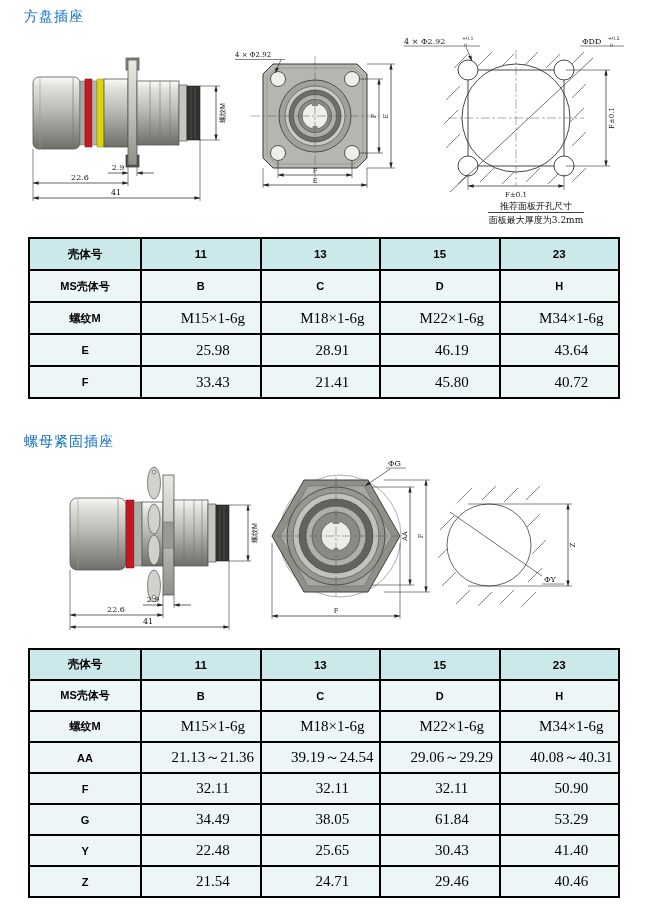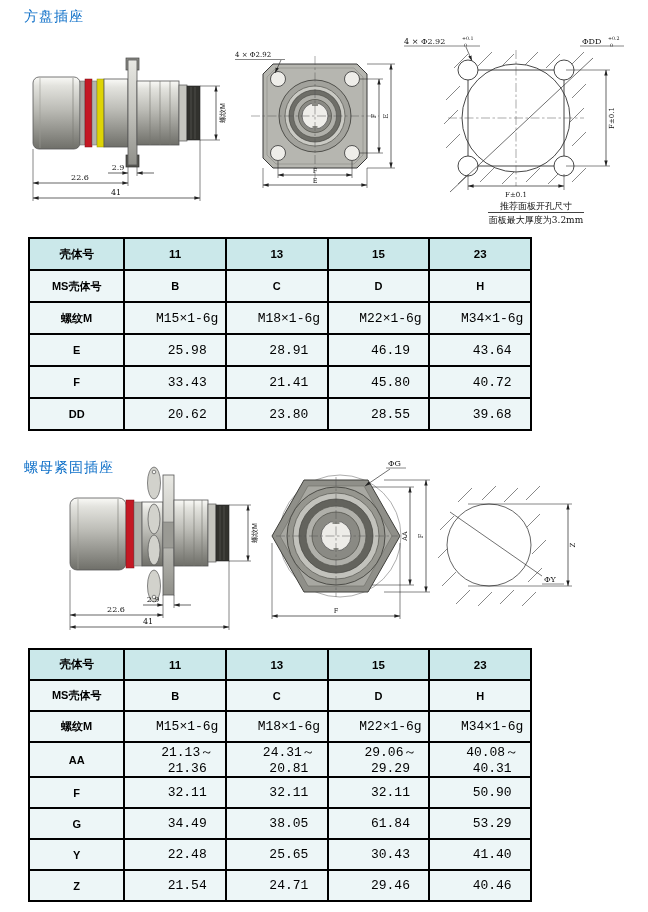--- a/index.html
+++ b/index.html
@@ -1,31 +1,31 @@
 <!DOCTYPE html>
 <html><head>
 <meta charset="utf-8">
 <style>
   html,body{margin:0;padding:0;}
   body{width:648px;height:912px;position:relative;background:#fff;overflow:hidden;
        font-family:"Liberation Sans",sans-serif;}
   .title{position:absolute;left:24px;font-size:14px;font-weight:normal;color:#0d6fc8;letter-spacing:1px;}
   #title1{top:8px}
-  #title2{top:459px}
+  #title2{top:433px}
   .fig{position:absolute;}
-  table.dimtable{position:absolute;left:28px;width:504px;border-collapse:collapse;table-layout:fixed;
+  table.dimtable{position:absolute;left:28px;width:592px;border-collapse:collapse;table-layout:fixed;
        background:#edf6f7;border:2px solid #000;}
   #table1{top:237px}
   #table2{top:648px}
   #table1 tr{height:32px}
   #table2 tr{height:31px}
   .dimtable td{border:2px solid #000;text-align:center;vertical-align:middle;padding:0;color:#000;}
   .dimtable tr.hd td{background:#cbe8ea;font-weight:bold;font-size:11.5px;font-family:"Liberation Sans",sans-serif;}
   td.lbl{font-weight:bold;font-size:11px;font-family:Liberation Sans, sans-serif;}
-  td.val{font-size:13px;font-family:Liberation Mono, monospace;padding-left:24px;}
+  td.val{font-size:15px;font-family:Liberation Serif, serif;padding-left:24px;}
   .dl{stroke:#222;stroke-width:0.7}
   .ext{stroke:#222;stroke-width:0.55}
   .cl{stroke:#555;stroke-width:0.5;stroke-dasharray:9 2.5 2.5 2.5;fill:none}
   .hatch{stroke:#555;stroke-width:0.7;fill:none}
   .ldr{stroke:#333;stroke-width:0.7;fill:none}
   text.d{font-family:"DejaVu Serif",serif;font-size:8px;fill:#111}
   text.d7{font-family:"DejaVu Serif",serif;font-size:7px;fill:#111}
   text.ds{font-family:"DejaVu Serif",serif;font-size:6.5px;fill:#111}
   text.dt{font-family:"DejaVu Serif",serif;font-size:4.8px;fill:#111}
   text.dc{font-family:"Liberation Sans",sans-serif;font-size:7px;fill:#111}
@@ -221,27 +221,20 @@
       <td class="val">28.91</td>
       <td class="val">46.19</td>
       <td class="val">43.64</td>
     </tr>
     <tr>
       <td class="lbl">F</td>
       <td class="val">33.43</td>
       <td class="val">21.41</td>
       <td class="val">45.80</td>
       <td class="val">40.72</td>
-    </tr>
-    <tr>
-      <td class="lbl">DD</td>
-      <td class="val">20.62</td>
-      <td class="val">23.80</td>
-      <td class="val">28.55</td>
-      <td class="val">39.68</td>
     </tr>
   </tbody>
 </table>
 
 <div class="title" id="title2">螺母紧固插座</div>
 
 <svg class="fig" style="left:58px;top:462px" width="212" height="175" viewBox="0 0 212 175">
   <g>
     <rect x="12" y="36" width="56" height="72" rx="7" fill="url(#gmet)" stroke="#555" stroke-width="0.8"></rect>
     <line x1="20" y1="37" x2="20" y2="107" stroke="#9a9a94" stroke-width="0.6"></line>
@@ -368,21 +361,21 @@
     <tr>
       <td class="lbl">螺纹M</td>
       <td class="val">M15×1-6g</td>
       <td class="val">M18×1-6g</td>
       <td class="val">M22×1-6g</td>
       <td class="val">M34×1-6g</td>
     </tr>
     <tr>
       <td class="lbl">AA</td>
       <td class="val">21.13～21.36</td>
-      <td class="val">24.31～20.81</td>
+      <td class="val">39.19～24.54</td>
       <td class="val">29.06～29.29</td>
       <td class="val">40.08～40.31</td>
     </tr>
     <tr>
       <td class="lbl">F</td>
       <td class="val">32.11</td>
       <td class="val">32.11</td>
       <td class="val">32.11</td>
       <td class="val">50.90</td>
     </tr>

